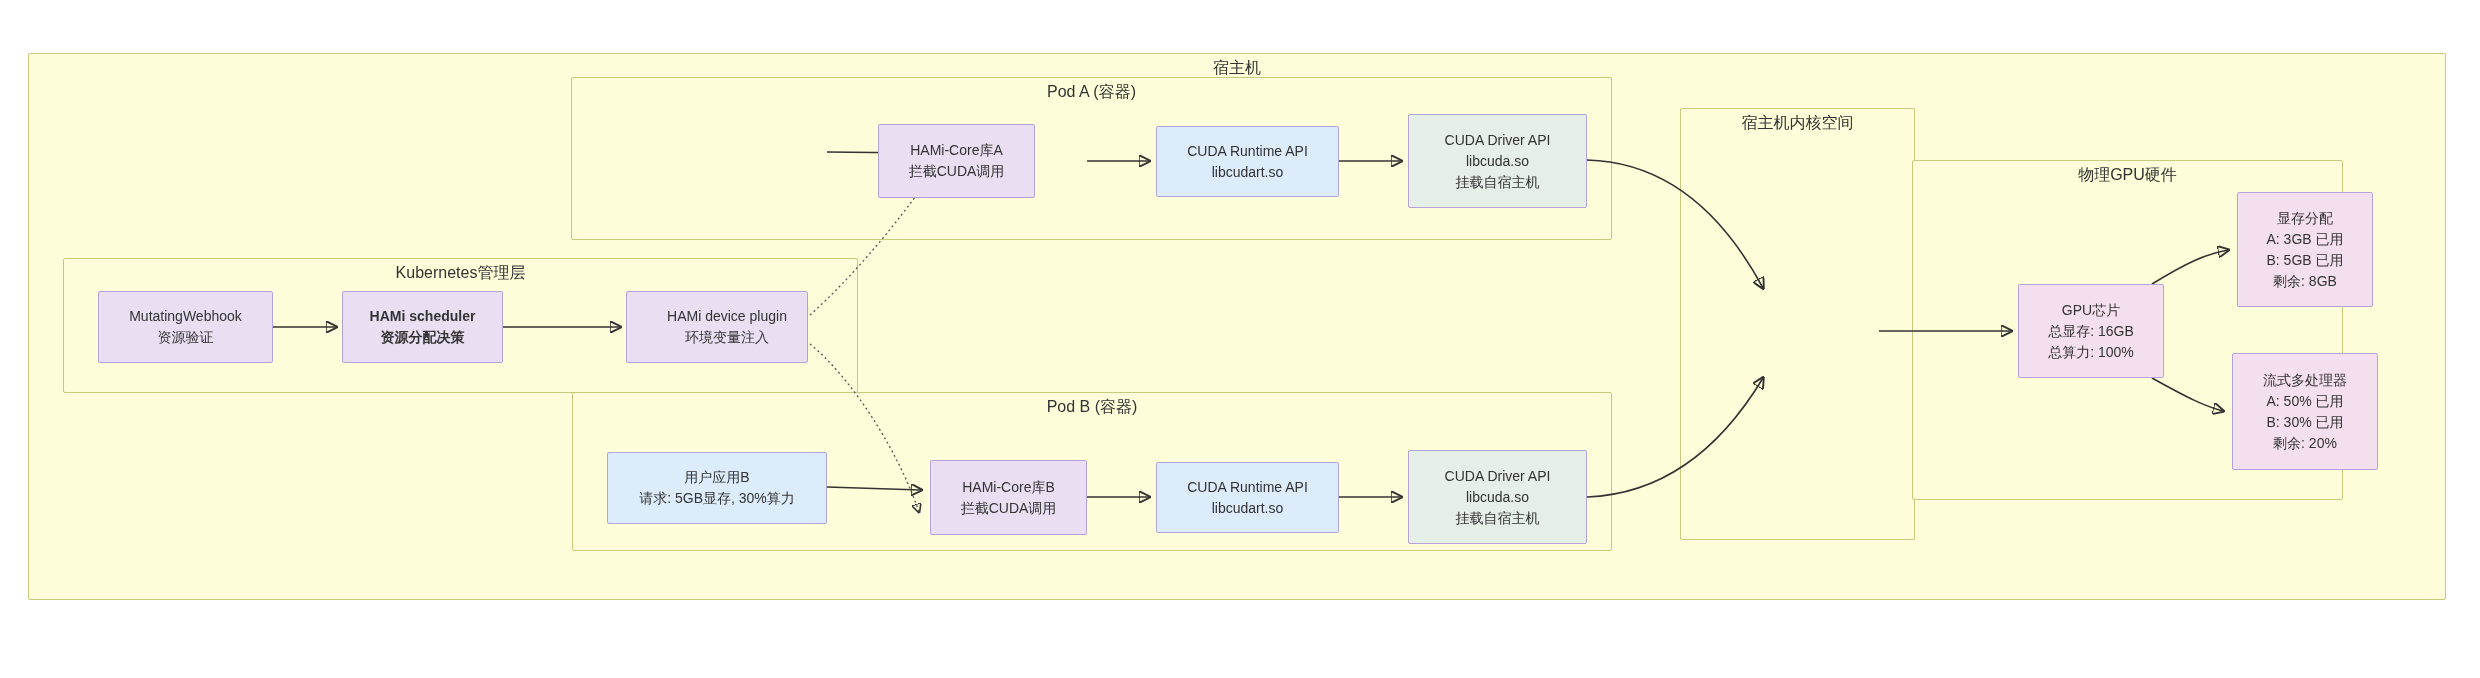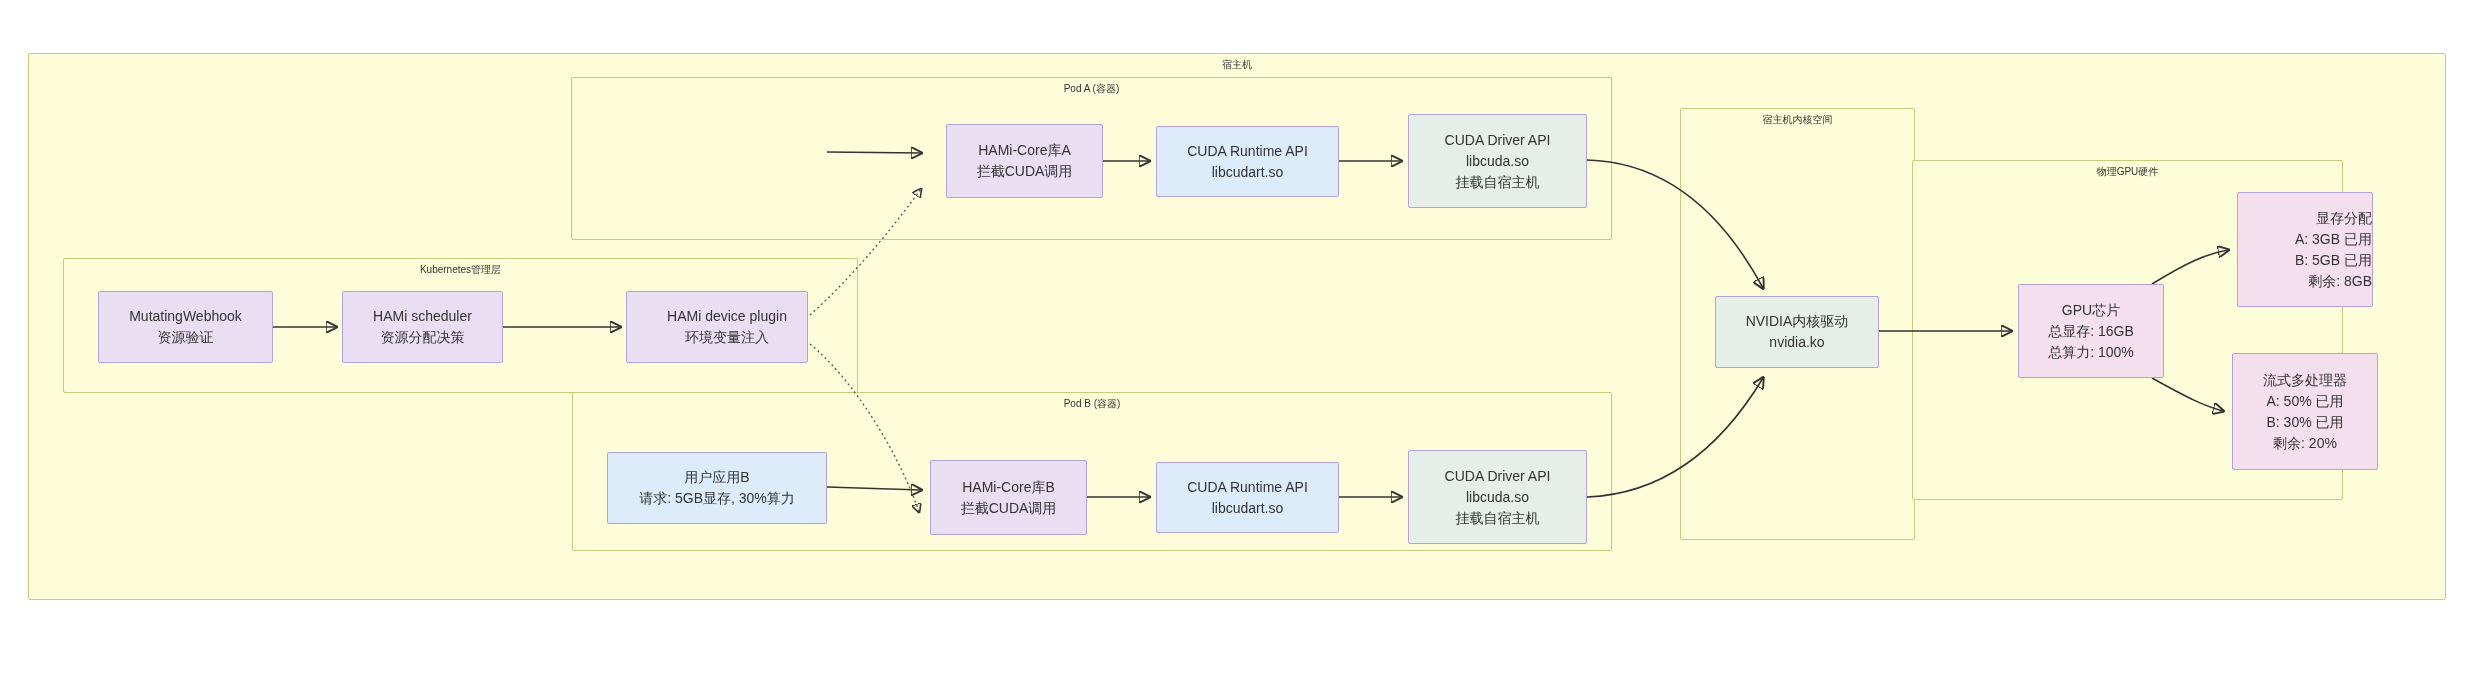--- a/index.html
+++ b/index.html
@@ -8,21 +8,21 @@
 
   .container{
     position:absolute;
     background:var(--container_fill,#fdfdd9);
     border:1px solid var(--container_border,#c9c97e);
     border-radius:2px;
     box-sizing:border-box;
   }
   .container-label{
     position:absolute;top:4px;left:0;right:0;
-    text-align:center;font-size:10px;color:var(--text,#333);
+    text-align:center;font-size:16px;color:var(--text,#333);
     white-space:nowrap;
   }
 
   .node{
     position:absolute;
     border:1px solid var(--node_border,#b4a3da);
     border-radius:2px;
     box-sizing:border-box;
     display:flex;flex-direction:column;align-items:center;justify-content:center;
     font-size:14px;line-height:21px;text-align:center;color:var(--text,#333);
@@ -79,39 +79,39 @@
     <path class="dotted" d="M810,344 C856,382 900,456 919,512" marker-end="url(#arrow)"></path>
     <path d="M827,487 L921,490" marker-end="url(#arrow)"></path>
     <path d="M1087,497 L1149,497" marker-end="url(#arrow)"></path>
     <path d="M1339,497 L1401,497" marker-end="url(#arrow)"></path>
     <path d="M1587,497 C1665,494 1722,446 1763,378" marker-end="url(#arrow)"></path>
     <path d="M1879,331 L2011,331" marker-end="url(#arrow)"></path>
     <path d="M2152,284 C2188,262 2206,254 2228,250" marker-end="url(#arrow)"></path>
     <path d="M2152,378 C2188,398 2204,406 2223,411" marker-end="url(#arrow)"></path>
   </svg>
 
-  <div class="node purple" style="left:946px;top:124px;width:157px;height:74px;">
+  <div class="node purple" style="left:878px;top:124px;width:157px;height:74px;">
     <div>HAMi-Core库A</div>
     <div>拦截CUDA调用</div>
   </div>
   <div class="node blue" style="left:1156px;top:126px;width:183px;height:71px;">
     <div>CUDA Runtime API</div>
     <div>libcudart.so</div>
   </div>
   <div class="node green" style="left:1408px;top:114px;width:179px;height:94px;">
     <div>CUDA Driver API</div>
     <div>libcuda.so</div>
     <div>挂载自宿主机</div>
   </div>
 
   <div class="node purple" style="left:98px;top:291px;width:175px;height:72px;">
     <div>MutatingWebhook</div>
     <div>资源验证</div>
   </div>
-  <div class="node purple" style="left:342px;top:291px;width:161px;height:72px;">
+  <div class="node purple" style="left:342px;top:291px;width:161px;height:72px;font-weight:bold;">
     <div>HAMi scheduler</div>
     <div>资源分配决策</div>
   </div>
   <div class="node purple" style="left:626px;top:291px;width:182px;height:72px;padding-left:20px;">
     <div>HAMi device plugin</div>
     <div>环境变量注入</div>
   </div>
 
   <div class="node blue" style="left:607px;top:452px;width:220px;height:72px;">
     <div>用户应用B</div>
@@ -124,31 +124,27 @@
   <div class="node blue" style="left:1156px;top:462px;width:183px;height:71px;">
     <div>CUDA Runtime API</div>
     <div>libcudart.so</div>
   </div>
   <div class="node green" style="left:1408px;top:450px;width:179px;height:94px;">
     <div>CUDA Driver API</div>
     <div>libcuda.so</div>
     <div>挂载自宿主机</div>
   </div>
 
-  <div class="node green" style="left:1715px;top:296px;width:164px;height:72px;">
-    <div>NVIDIA内核驱动</div>
-    <div>nvidia.ko</div>
-  </div>
 
   <div class="node pink" style="left:2018px;top:284px;width:146px;height:94px;text-align:right;">
     <div>GPU芯片</div>
     <div>总显存: 16GB</div>
     <div>总算力: 100%</div>
   </div>
-  <div class="node pink" style="left:2237px;top:192px;width:136px;height:115px;align-items:flex-end;">
+  <div class="node pink" style="left:2237px;top:192px;width:136px;height:115px;">
     <div>显存分配</div>
     <div>A: 3GB 已用</div>
     <div>B: 5GB 已用</div>
     <div>剩余: 8GB</div>
   </div>
   <div class="node pink" style="left:2232px;top:353px;width:146px;height:117px;">
     <div>流式多处理器</div>
     <div>A: 50% 已用</div>
     <div>B: 30% 已用</div>
     <div>剩余: 20%</div>

